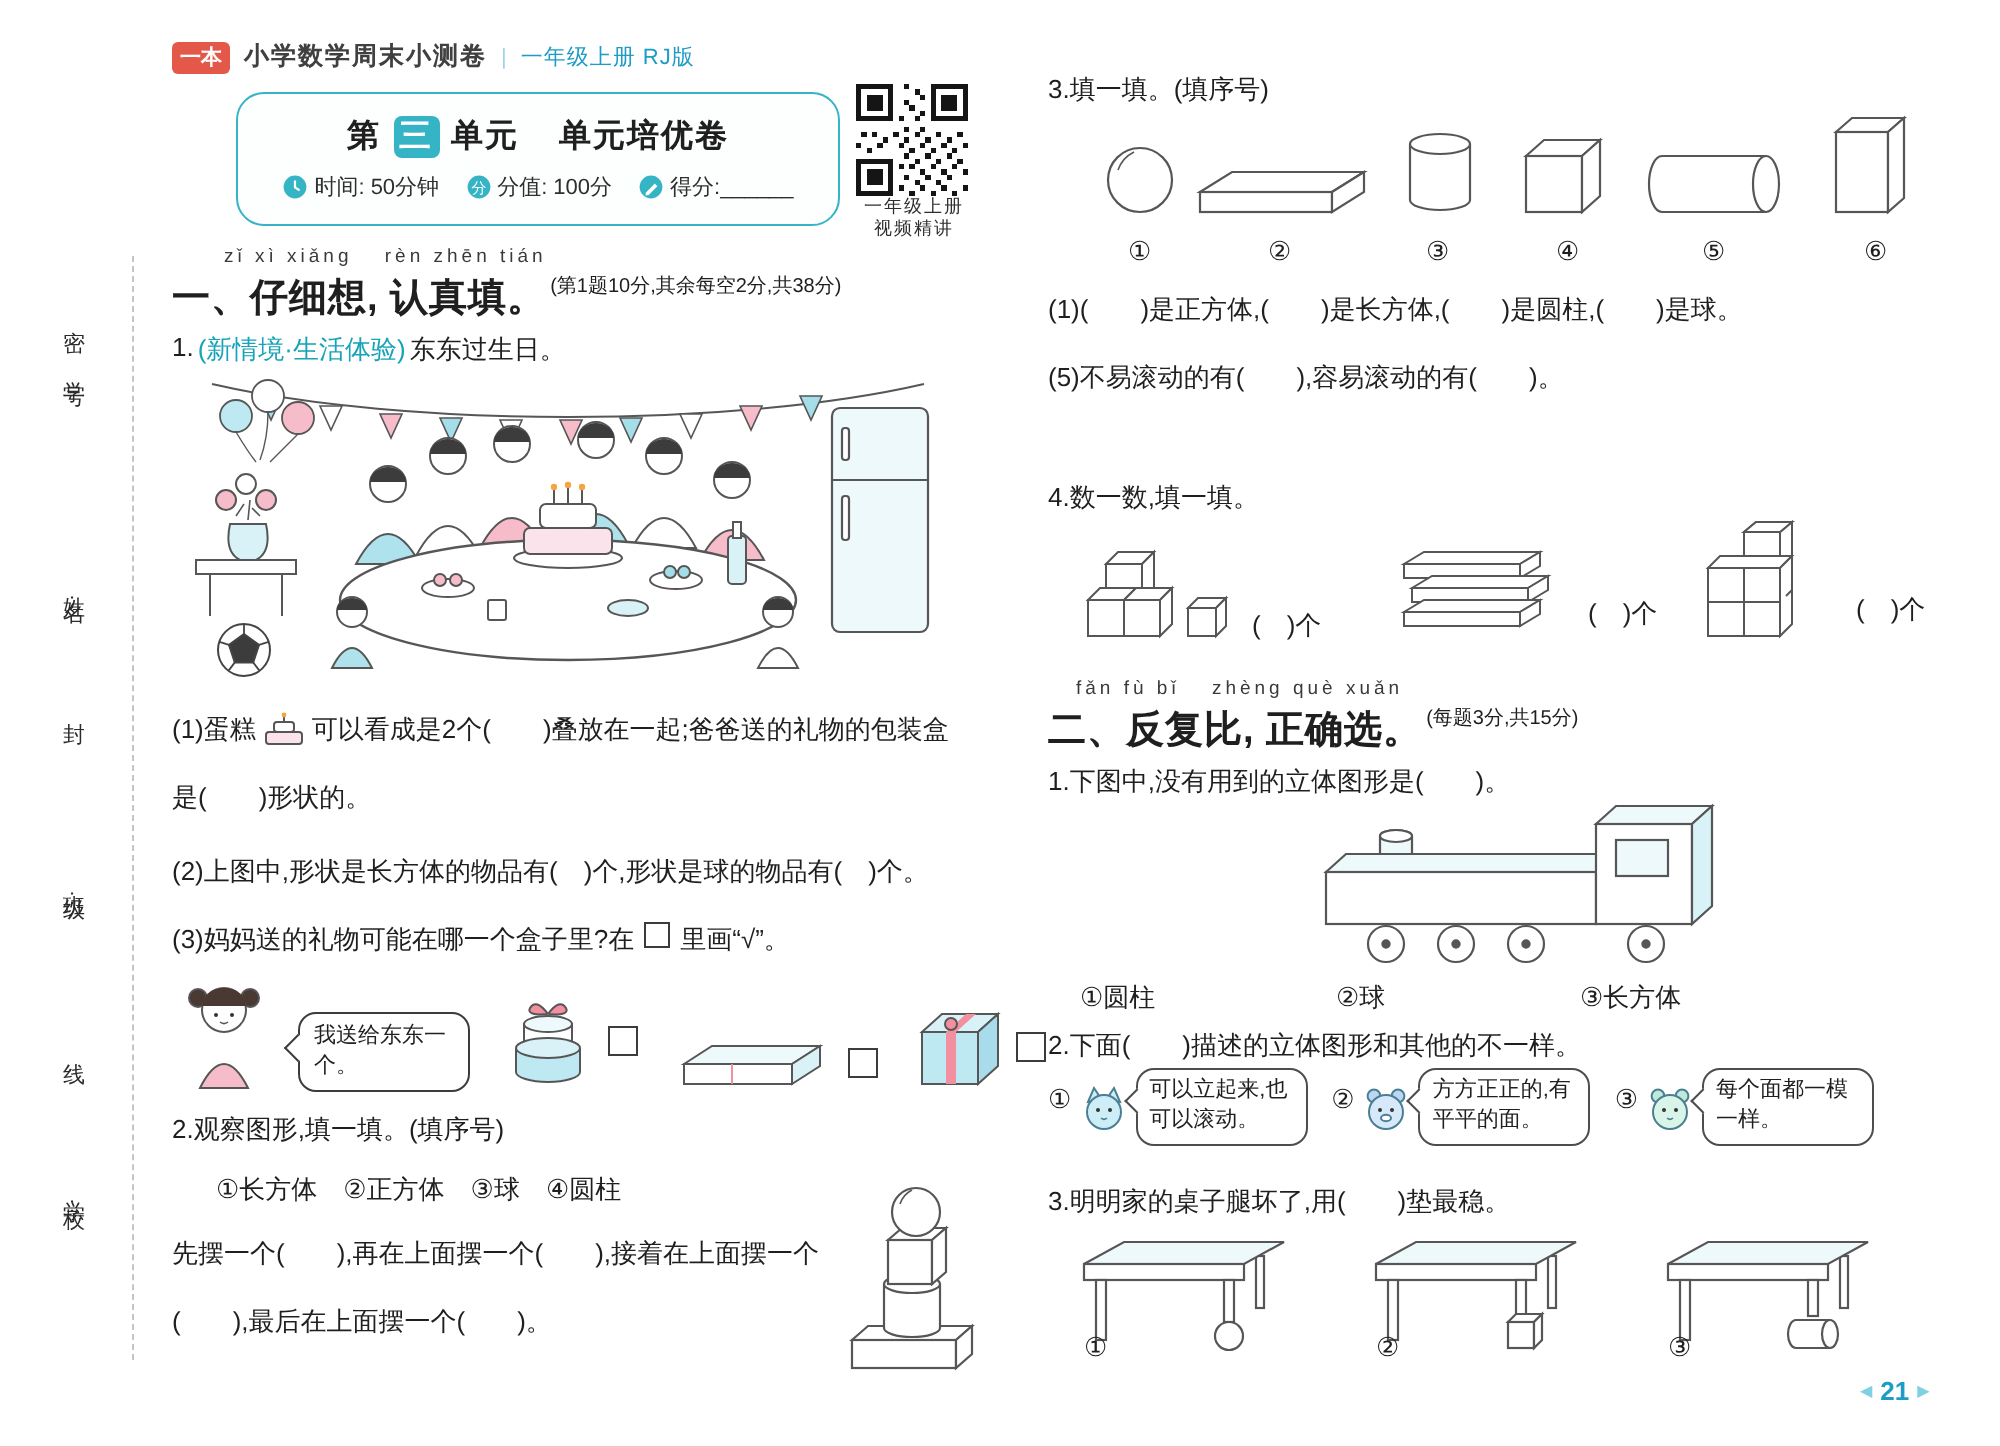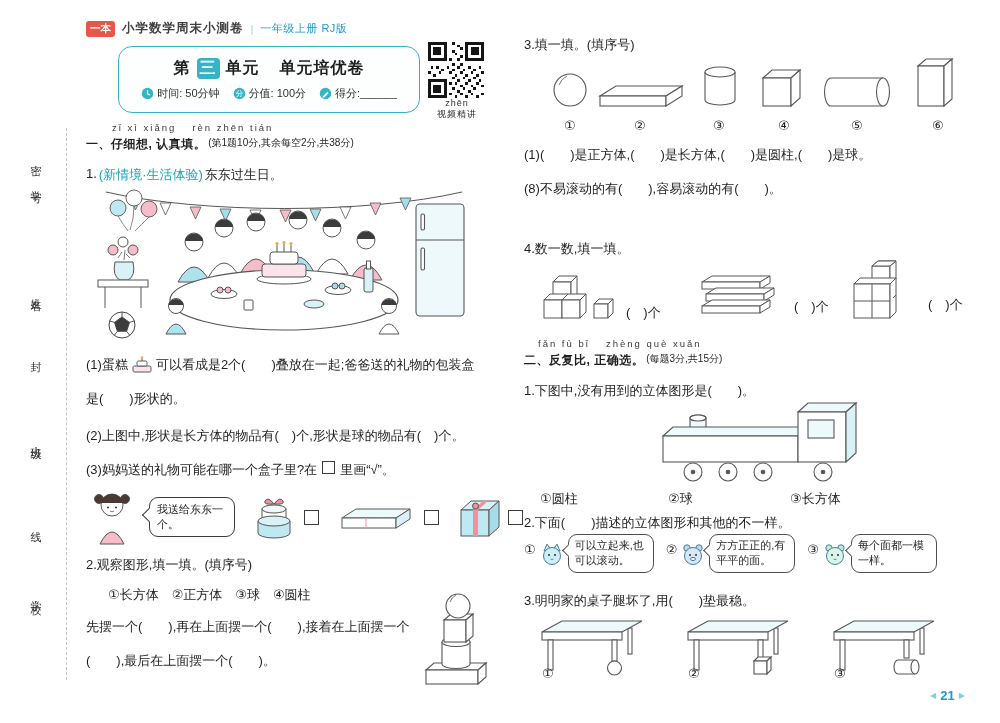--- a/index.html
+++ b/index.html
@@ -1,21 +1,21 @@
 <!DOCTYPE html>
 <html><head>
 <meta charset="utf-8">
 <style>
   *{margin:0;padding:0;box-sizing:border-box}
   html,body{width:1000px;height:723px}
   body{background:#ececea;font-family:"Liberation Sans","DejaVu Sans",sans-serif;color:#1f1f1f;position:relative;overflow:hidden}
   .sheet{position:absolute;inset:0;background:#ffffff}
   .abs{position:absolute}
   .line{position:absolute;font-size:13px;color:#1f1f1f;white-space:nowrap;display:flex;gap:2px}
-  .h-sec{font-weight:bold;font-size:12px;letter-spacing:.5px}
+  .h-sec{font-weight:bold;font-size:19px;letter-spacing:.5px}
   .note{font-weight:normal;font-size:10px}
   .pinyin{position:absolute;font-size:9.5px;color:#3a3a3a;letter-spacing:2px;white-space:nowrap}
   .tag{color:#17a3b8}
   
   .hdr{position:absolute;left:86px;top:20px;display:flex;align-items:center;gap:7px}
   .logo{background:#e4584a;color:#fff;font-weight:bold;font-size:10.5px;padding:1px 4px;border-radius:3px}
   .series{color:#404040;font-weight:bold;font-size:12.5px;letter-spacing:1px}
   .divider{color:#9fd5e5;font-size:11px}
   .edition{color:#1e9cc6;font-size:11px;letter-spacing:.5px}
   
@@ -31,21 +31,21 @@
   .seal{position:absolute;left:28px;writing-mode:vertical-rl;text-orientation:upright;font-size:11px;color:#2b2b2b;letter-spacing:2.5px;white-space:nowrap}
   .sealline{position:absolute;left:66px;top:128px;height:552px;border-left:1px dashed #c5c5c5}
   
   .ans-square{display:inline-block;width:13px;height:13px;border:1.3px solid #3c3c3c;vertical-align:-2px;margin:0 3px;background:#fff}
   .cb{width:15px;height:15px;border:1.4px solid #3c3c3c;background:#fff}
   
   .speech{position:relative;border:1.4px solid #3c3c3c;border-radius:9px;padding:4px 7px;width:86px;font-size:11px;line-height:1.35;background:#fff}
   .speech::before{content:"";position:absolute;left:-6px;top:12px;width:9px;height:9px;background:#fff;border-left:1.4px solid #3c3c3c;border-bottom:1.4px solid #3c3c3c;transform:rotate(45deg)}
   .desc-bubble{position:relative;border:1.3px solid #4d4d4d;border-radius:9px;padding:3px 6px;width:86px;font-size:11px;line-height:1.4;background:#fff}
   .desc-bubble::before{content:"";position:absolute;left:-5px;top:11px;width:8px;height:8px;background:#fff;border-left:1.3px solid #4d4d4d;border-bottom:1.3px solid #4d4d4d;transform:rotate(45deg)}
-  .gifts{position:absolute;left:90px;top:488px;display:flex;align-items:center;gap:15px}
+  .gifts{position:absolute;left:90px;top:488px;display:flex;align-items:flex-end;gap:15px}
   .giftgrp{display:flex;align-items:center;gap:6px}
   .cubesgrp{position:absolute;display:flex;align-items:flex-end;gap:6px}
   .cnt{font-size:13px;margin-bottom:6px;white-space:nowrap}
   .shape-labels span{position:absolute;top:62px;font-size:13px}
   .bubbles{position:absolute;left:524px;top:534px;display:flex;align-items:flex-start;gap:12px}
   .bgrp{display:flex;align-items:flex-start;gap:5px}
   .bnum{font-size:13px;margin-top:8px}
   .tablegrp{position:relative;width:132px;height:78px}
   .tlabel{position:absolute;left:18px;top:58px;font-size:13px}
   .pagenum{position:absolute;left:930px;top:688px;display:flex;align-items:center;gap:4px;color:#1e9cc6;font-weight:bold;font-size:13px}
@@ -107,21 +107,21 @@
   </div>
 
   <div class="qrwrap">
     <svg width="56" height="56" viewBox="0 0 21 21" shape-rendering="crispEdges">
       <rect width="21" height="21" fill="#fff"></rect>
       <path fill="#151515" d="M0 0h7v7H0z M14 0h7v7h-7z M0 14h7v7H0z"></path>
       <path fill="#fff" d="M1 1h5v5H1z M15 1h5v5h-5z M1 15h5v5H1z"></path>
       <path fill="#151515" d="M2 2h3v3H2z M16 2h3v3h-3z M2 16h3v3H2z"></path>
       <path fill="#151515" d="M9 0h1v1H9z M11 1h1v1h-1z M12 2h1v1h-1z M9 3h1v1H9z M10 4h1v1h-1z M12 5h1v1h-1z M8 6h1v1H8z M11 6h1v1h-1z M9 8h1v1H9z M12 8h1v1h-1z M1 9h1v1H1z M3 9h1v1H3z M5 10h1v1H5z M7 9h1v1H7z M9 10h1v1H9z M11 9h1v1h-1z M13 10h1v1h-1z M15 9h1v1h-1z M17 10h1v1h-1z M19 9h1v1h-1z M0 11h1v1H0z M2 12h1v1H2z M4 11h1v1H4z M8 11h1v1H8z M10 12h1v1h-1z M12 11h1v1h-1z M14 12h1v1h-1z M16 11h1v1h-1z M18 12h1v1h-1z M20 11h1v1h-1z M9 13h1v1H9z M11 14h1v1h-1z M13 13h1v1h-1z M15 14h1v1h-1z M17 13h1v1h-1z M19 14h1v1h-1z M8 15h1v1H8z M10 15h1v1h-1z M12 16h1v1h-1z M14 15h1v1h-1z M16 16h1v1h-1z M18 15h1v1h-1z M20 16h1v1h-1z M9 17h1v1H9z M11 18h1v1h-1z M13 17h1v1h-1z M15 18h1v1h-1z M17 17h1v1h-1z M8 19h1v1H8z M10 20h1v1h-1z M12 19h1v1h-1z M14 20h1v1h-1z M16 19h1v1h-1z M18 20h1v1h-1z M20 19h1v1h-1z"></path>
     </svg>
-    <div class="qrcap">zhēn</div>
+    <div class="qrcap">一年级上册</div>
     <div class="qrcap">视频精讲</div>
   </div>
 
   <span class="pinyin" style="left:112px;top:122px">zǐ xì xiǎng　 rèn zhēn tián</span>
   <div class="line" style="left:86px;top:136px">
     <span class="h-sec">一、仔细想, 认真填。</span>
     <span class="note">(第1题10分,其余每空2分,共38分)</span>
   </div>
 
   <div class="line" style="left:86px;top:166px">
@@ -362,21 +362,21 @@
     <span style="left:165px">③</span>
     <span style="left:230px">④</span>
     <span style="left:303px">⑤</span>
     <span style="left:384px">⑥</span>
   </div>
 
   <div class="line" style="left:524px;top:146px">
     <span>(1)(　　)是正方体,(　　)是长方体,(　　)是圆柱,(　　)是球。</span>
   </div>
   <div class="line" style="left:524px;top:180px">
-    <span>(8)不易滚动的有(　　),容易滚动的有(　　)。</span>
+    <span>(5)不易滚动的有(　　),容易滚动的有(　　)。</span>
   </div>
 
   <div class="line" style="left:524px;top:240px">
     <span>4.数一数,填一填。</span>
   </div>
 
   <div class="cubesgrp" style="left:538px;top:256px">
     <svg width="82" height="72" viewBox="0 0 82 72">
       <g stroke="#565656" stroke-width="1" fill="#fff">
         <path d="M15,26 l6,-6 h18 l-6,6 z"></path>

